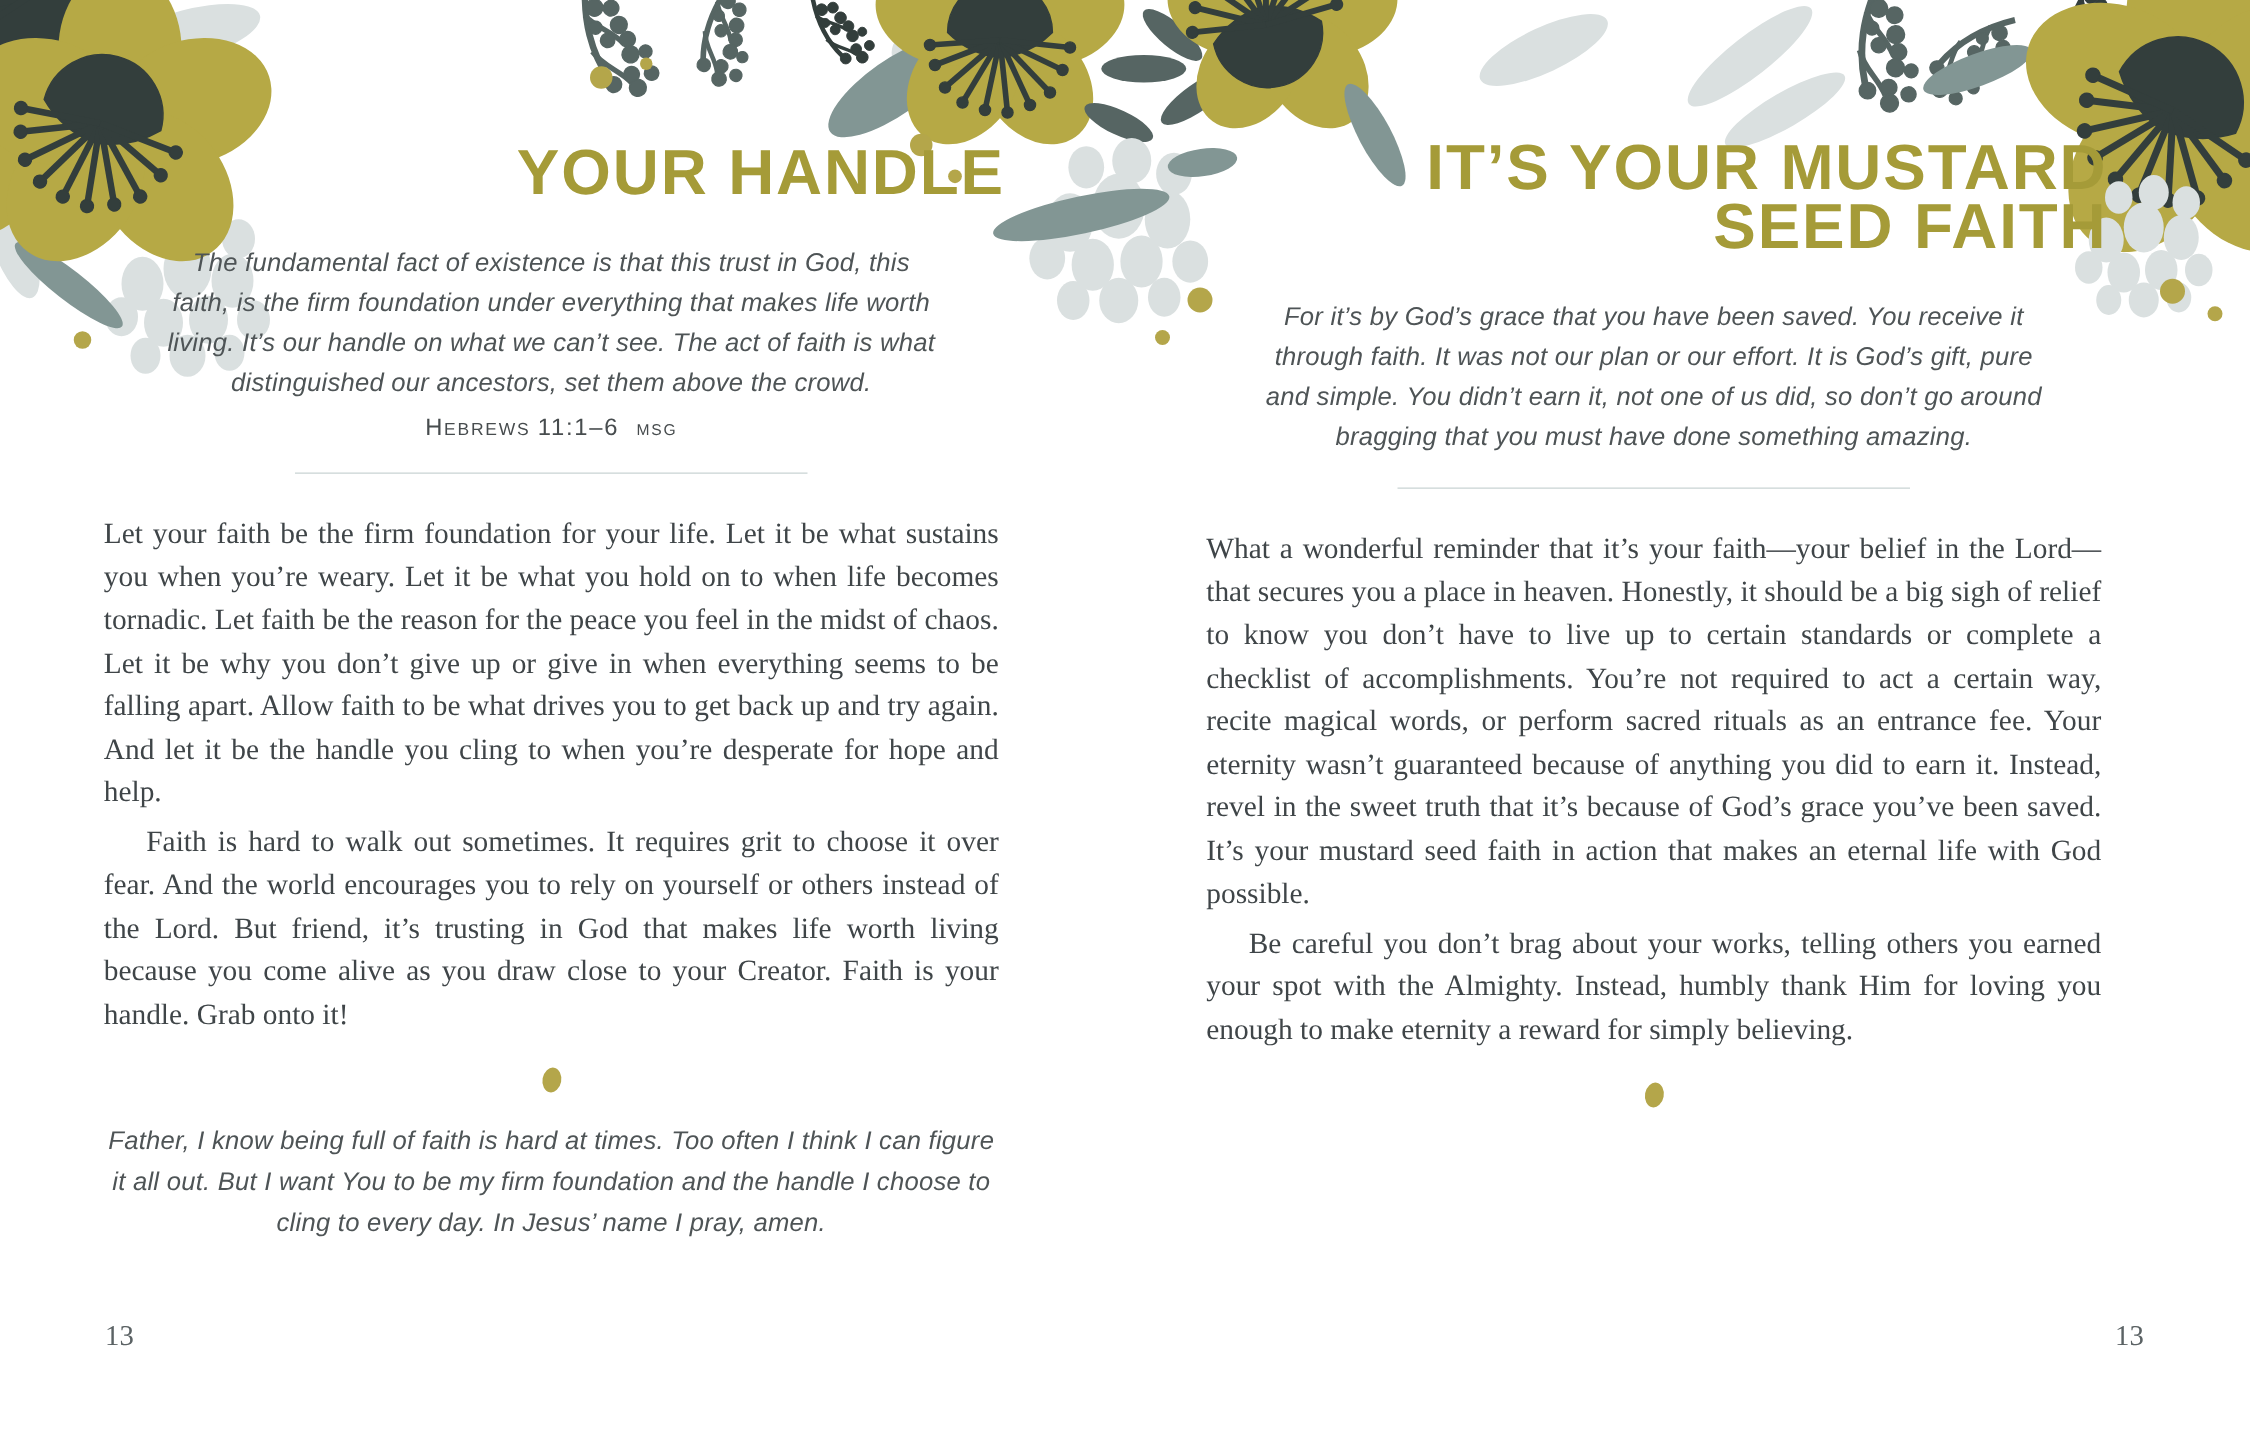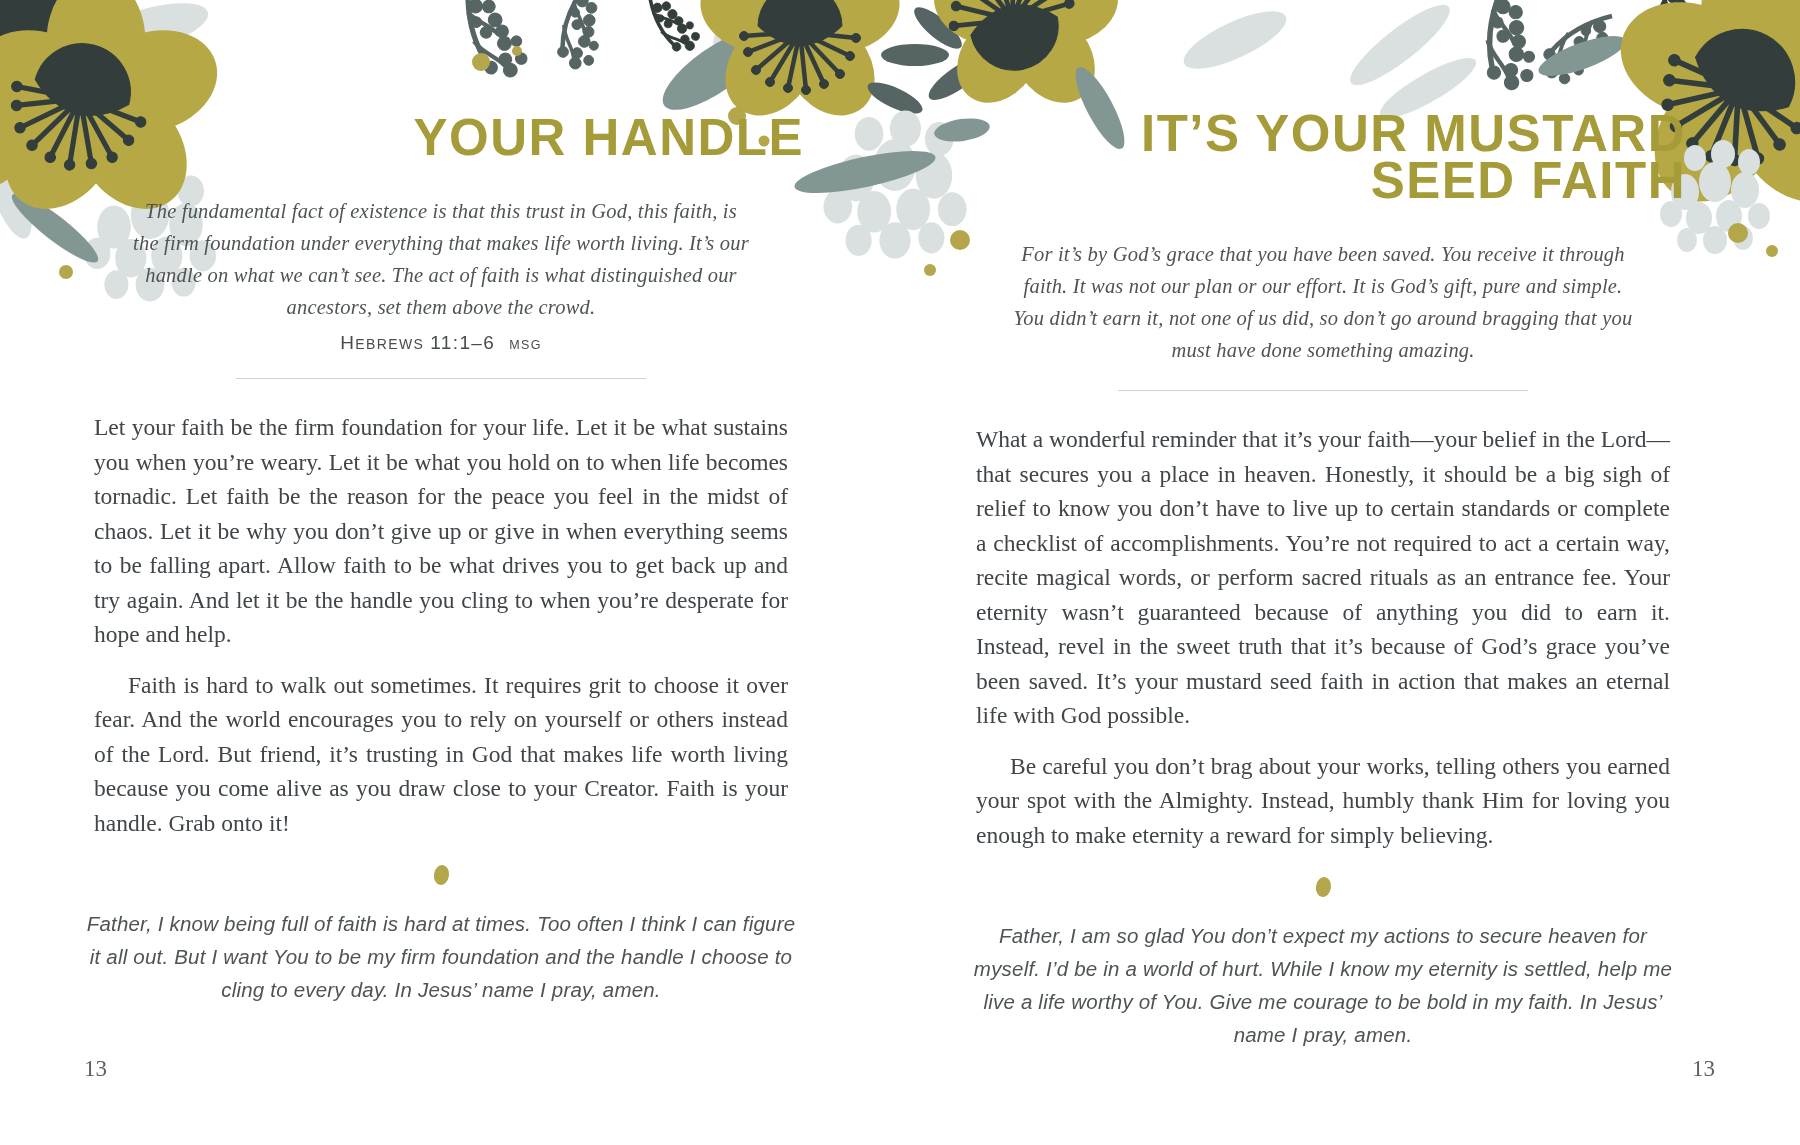--- a/index.html
+++ b/index.html
@@ -16,21 +16,21 @@
   .title {
     font-family:"Liberation Sans", sans-serif;
     font-weight:800; letter-spacing:1.5px;
     text-align:right; color:var(--olive-title);
     font-size:51px; line-height:47px;
   }
   .page-left  .title { margin-top:114px; }
   .page-right .title { margin-top:110px; }
 
   .scripture {
-    font-family:Liberation Serif, serif;
+    font-family:Liberation Sans, sans-serif;
     font-style:italic; font-size:20.5px; line-height:32px;
     text-align:center; color:var(--script-text);
     padding:0 52px; letter-spacing:0.2px; margin-top:22px;
   }
   .ref {
     text-align:center; margin-top:9px;
     font-family:"Liberation Sans", sans-serif;
     color:var(--ref-text); letter-spacing:1.4px;
   }
   .ref-book, .ref-version { text-transform:uppercase; display:inline-block; font-size:14px; }
@@ -40,21 +40,21 @@
 
   .divider {
     height:0; border-top:1.5px solid var(--divider);
     width:410px; margin:24px auto 0;
   }
 
   .body-text {
     font-size:23.5px; line-height:34.5px;
     color:var(--body-text); text-align:justify; margin-top:31px;
   }
-  .body-text p { margin:16px; }
+  .body-text p { margin:5px; }
   .body-text p + p { text-indent:34px; }
 
   .seed-dot {
     width:15px; height:20px; border-radius:50%;
     background:var(--gold-dot); transform:rotate(10deg);
     margin:25px auto 22px;
   }
   .prayer {
     font-family:"Liberation Sans", sans-serif;
     font-style:italic; font-size:20.5px; line-height:33px;
@@ -222,17 +222,16 @@
     <span>IT’S YOUR MUSTARD</span><br>
     <span>SEED FAITH</span>
   </h1>
   <div class="scripture">For it’s by God’s grace that you have been saved. You receive it through faith. It was not our plan or our effort. It is God’s gift, pure and simple. You didn’t earn it, not one of us did, so don’t go around bragging that you must have done something amazing.</div>
   <div class="divider"></div>
   <div class="body-text">
     <p>What a wonderful reminder that it’s your faith—your belief in the Lord—that secures you a place in heaven. Honestly, it should be a big sigh of relief to know you don’t have to live up to certain standards or complete a checklist of accomplishments. You’re not required to act a certain way, recite magical words, or perform sacred rituals as an entrance fee. Your eternity wasn’t guaranteed because of anything you did to earn it. Instead, revel in the sweet truth that it’s because of God’s grace you’ve been saved. It’s your mustard seed faith in action that makes an eternal life with God possible.</p>
     <p>Be careful you don’t brag about your works, telling others you earned your spot with the Almighty. Instead, humbly thank Him for loving you enough to make eternity a reward for simply believing.</p>
   </div>
   <div class="seed-dot"></div>
-  <div class="prayer">Father, I am so glad You don’t expect my actions to secure heaven for myself. I’d be in a world of hurt. While I know my eternity is settled, help me live a life worthy of You. Give me courage to be bold in my faith. In Jesus’ name I pray, amen.</div>
 </div>
 
 <div class="pagenum pagenum-left">13</div>
 <div class="pagenum pagenum-right">13</div>
 
 </body></html>

